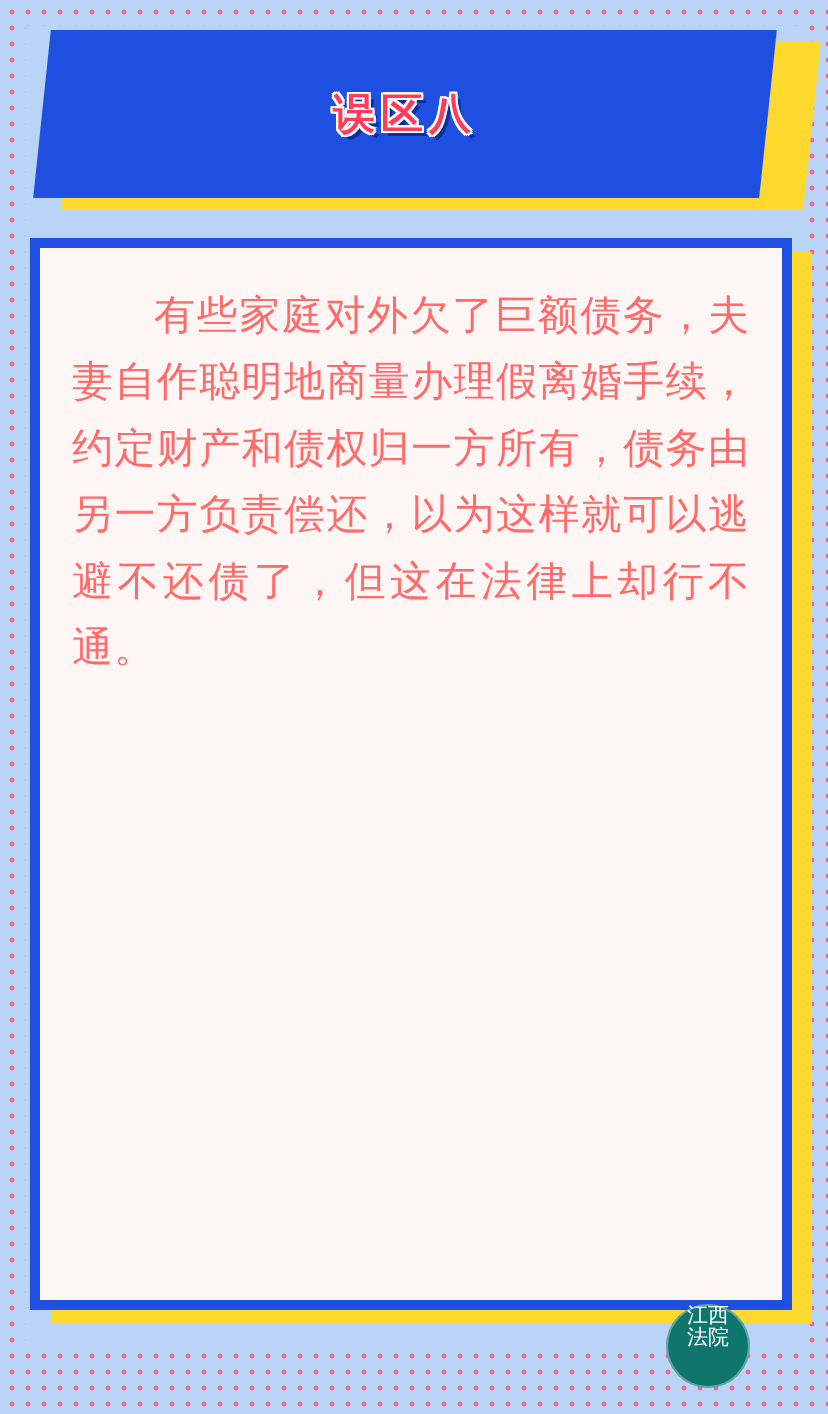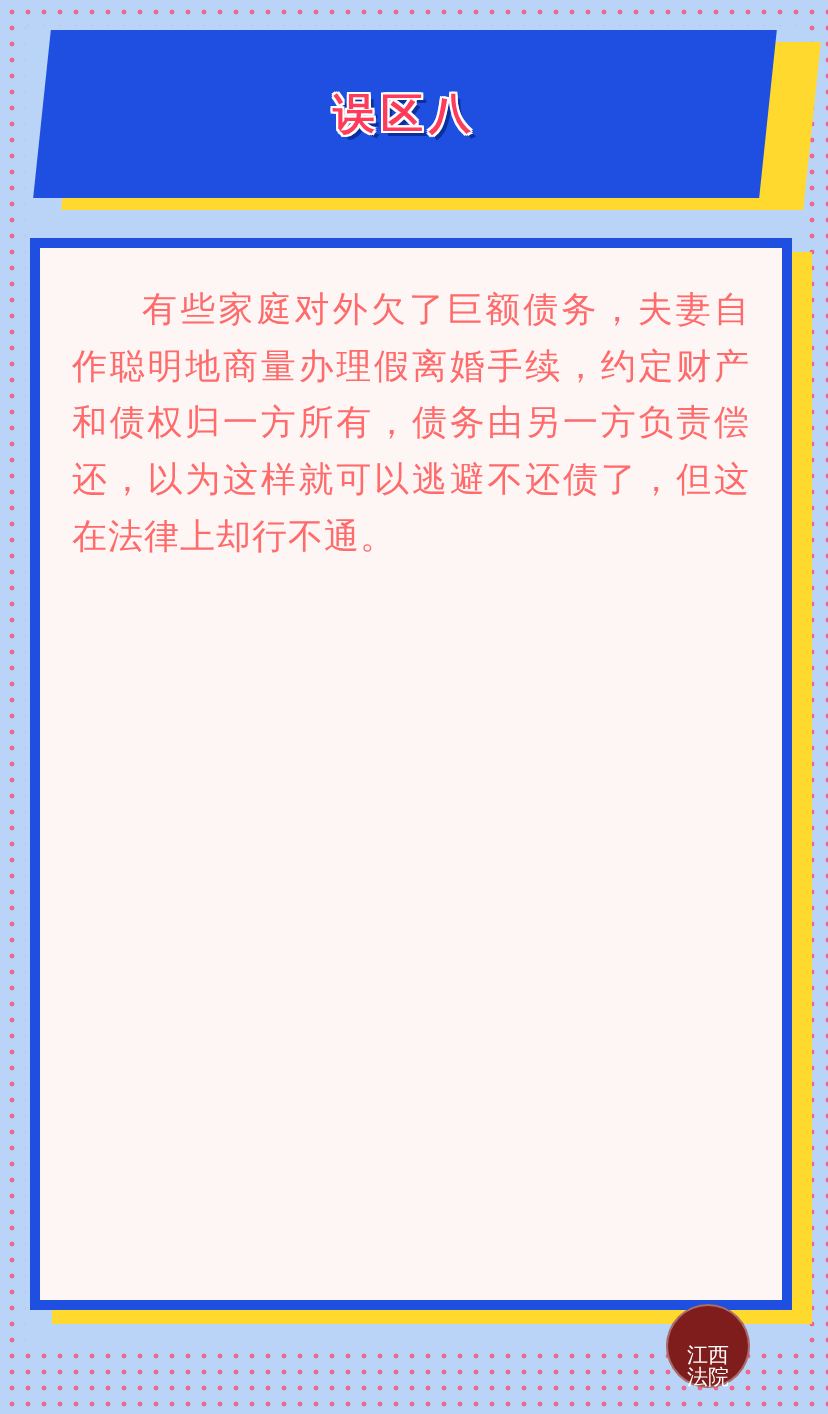--- a/index.html
+++ b/index.html
@@ -136,42 +136,42 @@
     position: absolute;
     left: 22px;
     top: 16px;
     width: 742px;
     height: 1052px;
     background: #fdf6f5;
     padding: 34px 32px;
     box-sizing: border-box;
   }
   .para {
-    font-family: Liberation Serif, serif;
-    font-size: 35px;
+    font-family: Liberation Sans, sans-serif;
+    font-size: 41px;
     line-height: 1.62;
     color: #ff6a6a;
     text-align: justify;
     text-indent: 2em;
     margin: 0 0 8px 0;
     letter-spacing: 1px;
   }
 
   
   .seal {
     position: absolute;
     right: 78px;
     bottom: 26px;
     width: 84px;
     height: 84px;
     border-radius: 50%;
-    background: #7f1d1d;
+    background: #0f766e;
     color: #ffffff;
     display: flex;
-    align-items: flex-end;
+    align-items: flex-start;
     justify-content: center;
     font-family: "DejaVu Serif", serif;
     font-size: 21px;
     line-height: 1.05;
     text-align: center;
     letter-spacing: 0;
     box-shadow: inset 0 0 0 2px rgba(255,255,255,0.35);
   }
   .seal span { display: block; }
 </style>

